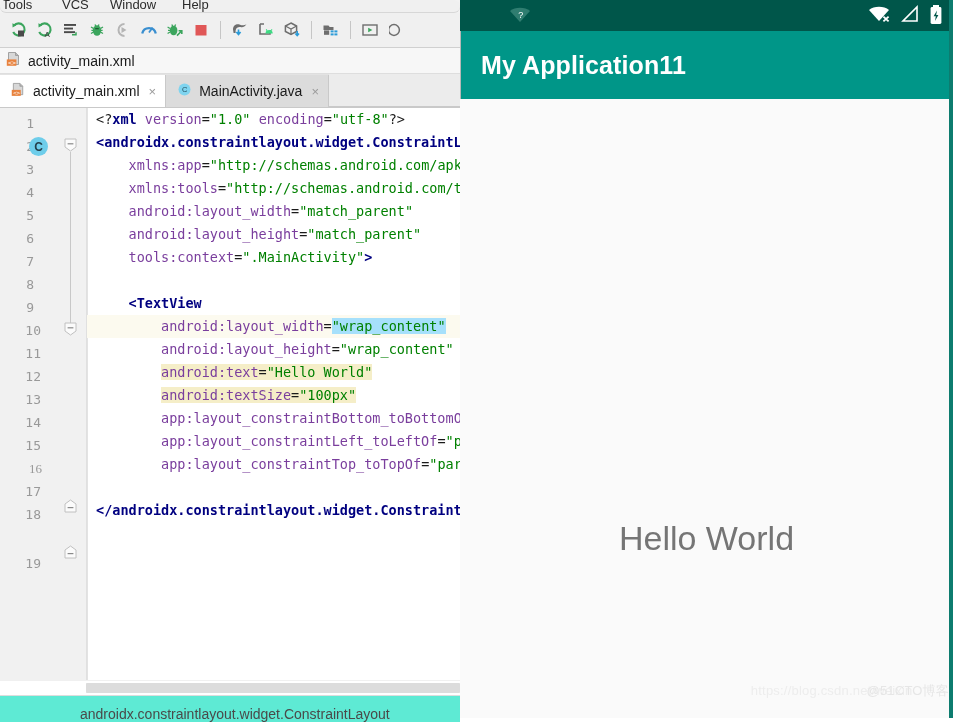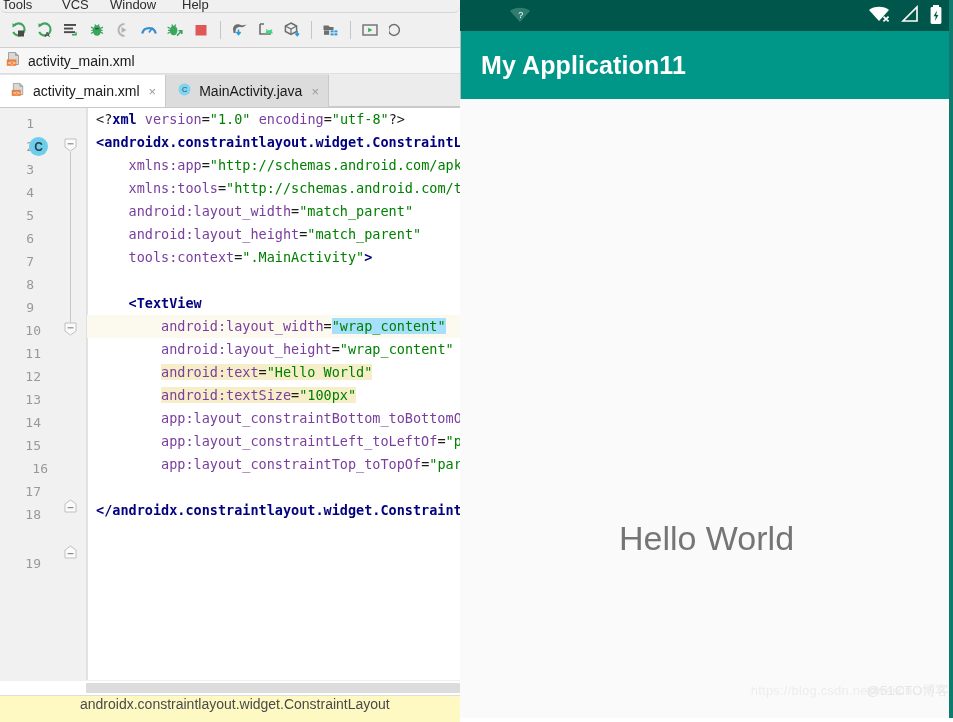--- a/index.html
+++ b/index.html
@@ -216,24 +216,24 @@
   .hscroll-thumb {
     position: absolute;
     left: 86px; top: 2px; height: 10px; width: 374px;
     background: #dcdcdc;
     border-radius: 1px;
   }
 
   
   .statusbar {
     height: 26px;
-    background: #fef9c3;
+    background: #5eead4;
     border-top: 1px solid #dddddd;
     display: flex;
-    align-items: flex-start;
+    align-items: flex-end;
     flex: none;
   }
   .statusbar .path {
     font-size: 14px;
     color: #4a4a4a;
     padding-left: 80px;
   }
 
   
   .bottombar {
@@ -494,21 +494,21 @@
         <div class="ln" style="top:119px;">6</div>
         <div class="ln" style="top:142px;">7</div>
         <div class="ln" style="top:165px;">8</div>
         <div class="ln" style="top:188px;">9</div>
         <div class="ln" style="top:211px; right:15px;">10</div>
         <div class="ln" style="top:234px; right:15px;">11</div>
         <div class="ln" style="top:257px; right:15px;">12</div>
         <div class="ln" style="top:280px; right:15px;">13</div>
         <div class="ln" style="top:303px; right:15px;">14</div>
         <div class="ln" style="top:326px; right:15px;">15</div>
-        <div class="ln" style="top:349px; right:8px;">16</div>
+        <div class="ln" style="top:349px; right:14px;font-family:Liberation Serif, serif;">16</div>
         <div class="ln" style="top:372px; right:15px;">17</div>
         <div class="ln" style="top:395px; right:15px;">18</div>
         <div class="ln" style="top:418px; right:15px;margin-top:26px;">19</div>
 
         <div class="cbadge" style="left:29px; top:29px;">C</div>
       </div>
 
       <div class="markerstrip">
 
         <div class="fold" style="left:8px; top:30px;">

